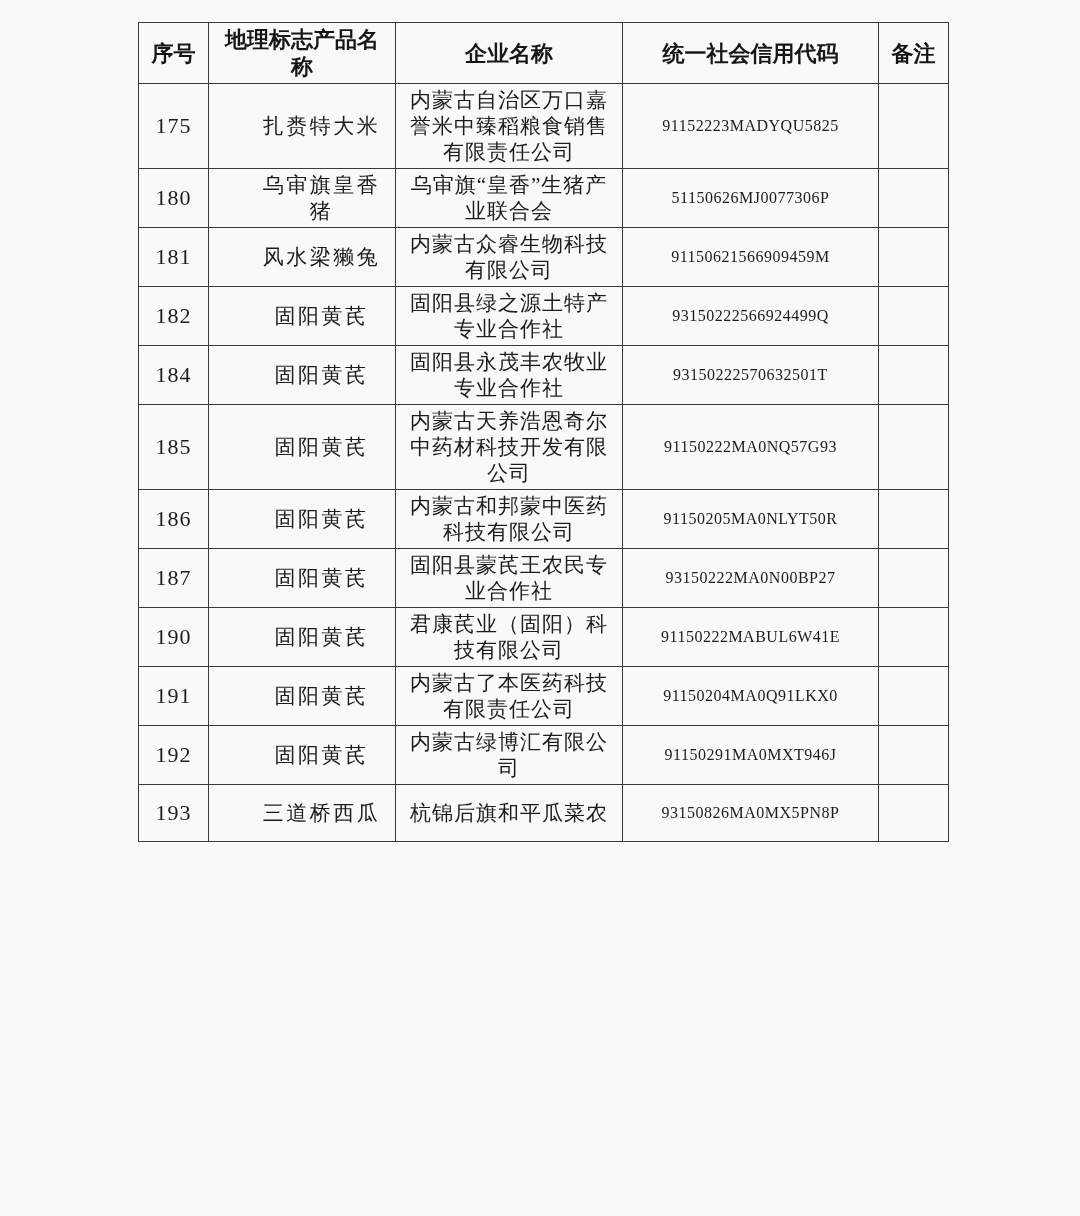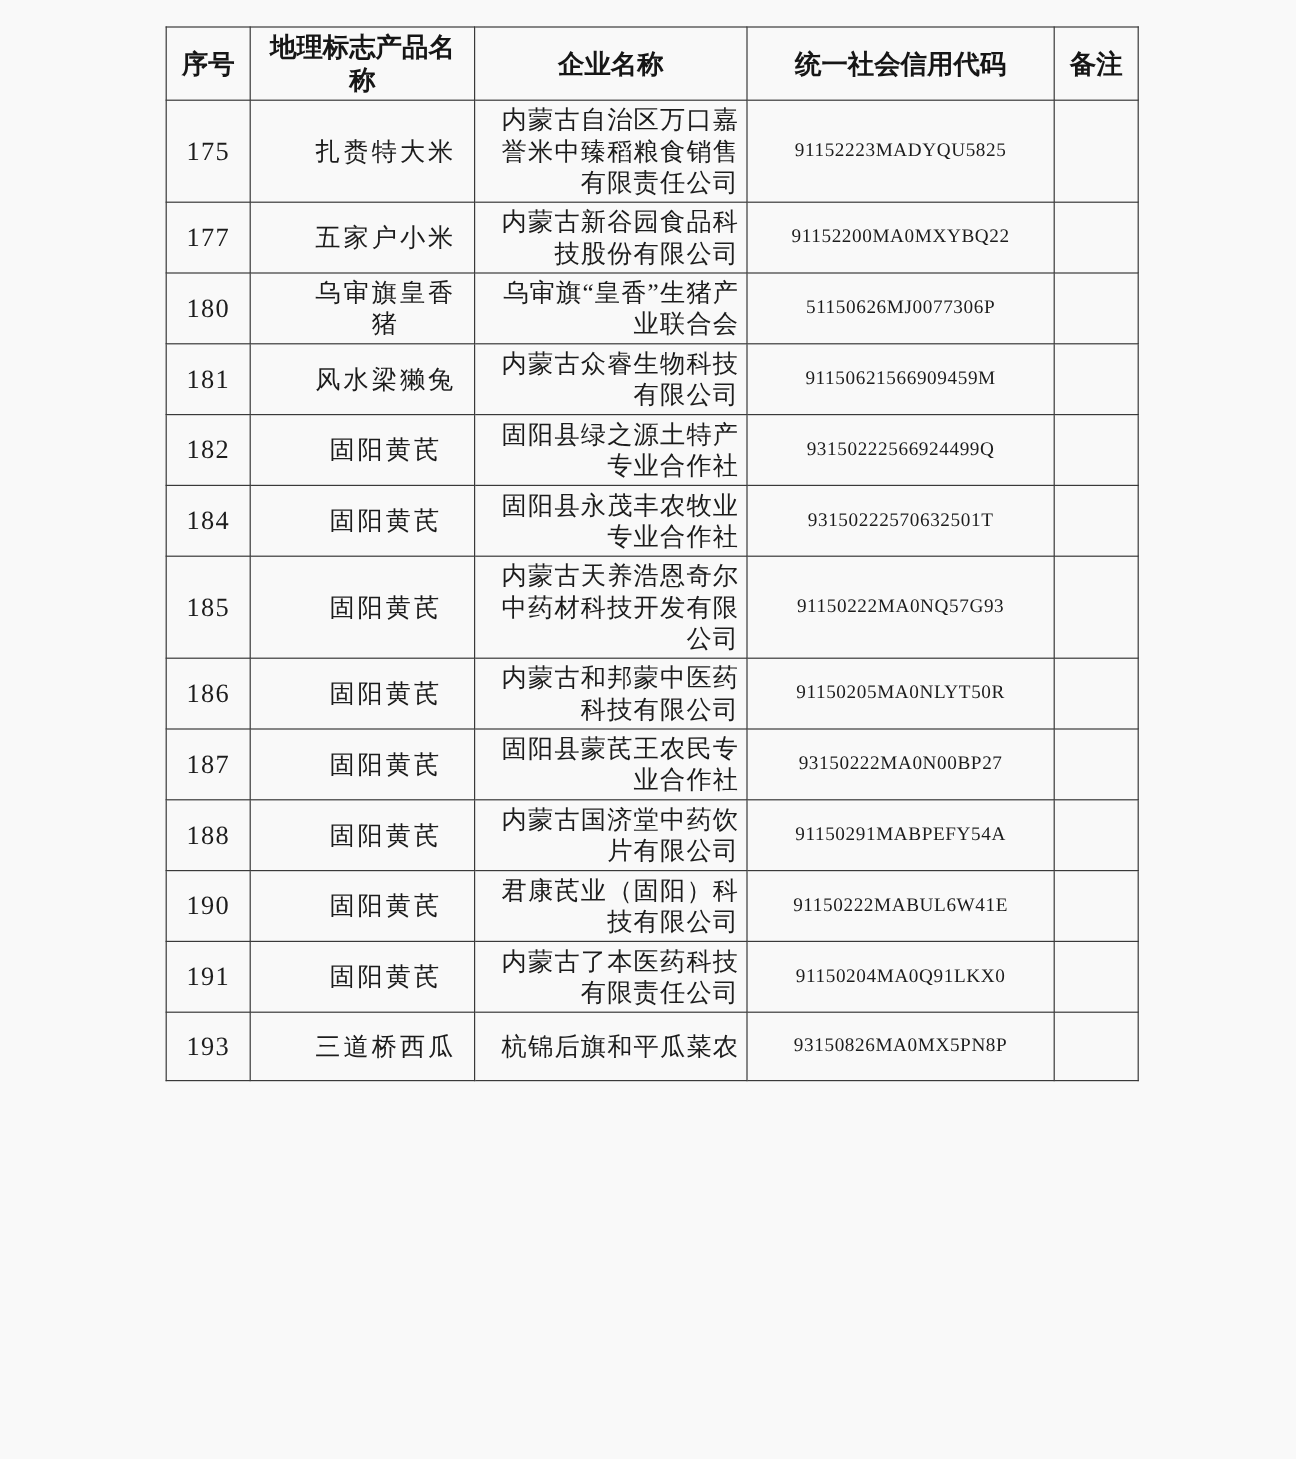--- a/index.html
+++ b/index.html
@@ -53,21 +53,20 @@
   td.cell-no {
     font-size: 22px;
     letter-spacing: 1px;
   }
   td.cell-product {
     letter-spacing: 2.5px;
     padding-left: 45px;
   }
   td.cell-company {
     letter-spacing: 1px;
-    text-align: right;
   }
   td.cell-code {
     font-size: 16px;
     letter-spacing: 0.5px;
     white-space: nowrap;
   }
 </style>
 </head>
 <body>
 
@@ -91,27 +90,20 @@
   <tbody>
   <tr>
     <td class="cell-no">175</td>
     <td class="cell-product">扎赉特大米</td>
     <td class="cell-company">内蒙古自治区万口嘉誉米中臻稻粮食销售有限责任公司</td>
     <td class="cell-code">91152223MADYQU5825</td>
     <td class="cell-remark"></td>
   </tr>
 
 
-  <tr>
-    <td class="cell-no">177</td>
-    <td class="cell-product">五家户小米</td>
-    <td class="cell-company">内蒙古新谷园食品科技股份有限公司</td>
-    <td class="cell-code">91152200MA0MXYBQ22</td>
-    <td class="cell-remark"></td>
-  </tr>
 
 
 
   <tr>
     <td class="cell-no">180</td>
     <td class="cell-product">乌审旗皇香猪</td>
     <td class="cell-company">乌审旗“皇香”生猪产业联合会</td>
     <td class="cell-code">51150626MJ0077306P</td>
     <td class="cell-remark"></td>
   </tr>
@@ -158,45 +150,45 @@
   </tr>
 
   <tr>
     <td class="cell-no">187</td>
     <td class="cell-product">固阳黄芪</td>
     <td class="cell-company">固阳县蒙芪王农民专业合作社</td>
     <td class="cell-code">93150222MA0N00BP27</td>
     <td class="cell-remark"></td>
   </tr>
 
-  <tr>
-    <td class="cell-no">188</td>
-    <td class="cell-product">固阳黄芪</td>
-    <td class="cell-company">内蒙古国济堂中药饮片有限公司</td>
-    <td class="cell-code">91150291MABPEFY54A</td>
-    <td class="cell-remark"></td>
-  </tr>
 
 
   <tr>
     <td class="cell-no">190</td>
     <td class="cell-product">固阳黄芪</td>
     <td class="cell-company">君康芪业（固阳）科技有限公司</td>
     <td class="cell-code">91150222MABUL6W41E</td>
     <td class="cell-remark"></td>
   </tr>
 
   <tr>
     <td class="cell-no">191</td>
     <td class="cell-product">固阳黄芪</td>
     <td class="cell-company">内蒙古了本医药科技有限责任公司</td>
     <td class="cell-code">91150204MA0Q91LKX0</td>
     <td class="cell-remark"></td>
   </tr>
 
+  <tr>
+    <td class="cell-no">192</td>
+    <td class="cell-product">固阳黄芪</td>
+    <td class="cell-company">内蒙古绿博汇有限公司</td>
+    <td class="cell-code">91150291MA0MXT946J</td>
+    <td class="cell-remark"></td>
+  </tr>
 
   <tr>
     <td class="cell-no">193</td>
     <td class="cell-product">三道桥西瓜</td>
     <td class="cell-company">杭锦后旗和平瓜菜农</td>
     <td class="cell-code">93150826MA0MX5PN8P</td>
     <td class="cell-remark"></td>
   </tr>
 </tbody>
 </table>

